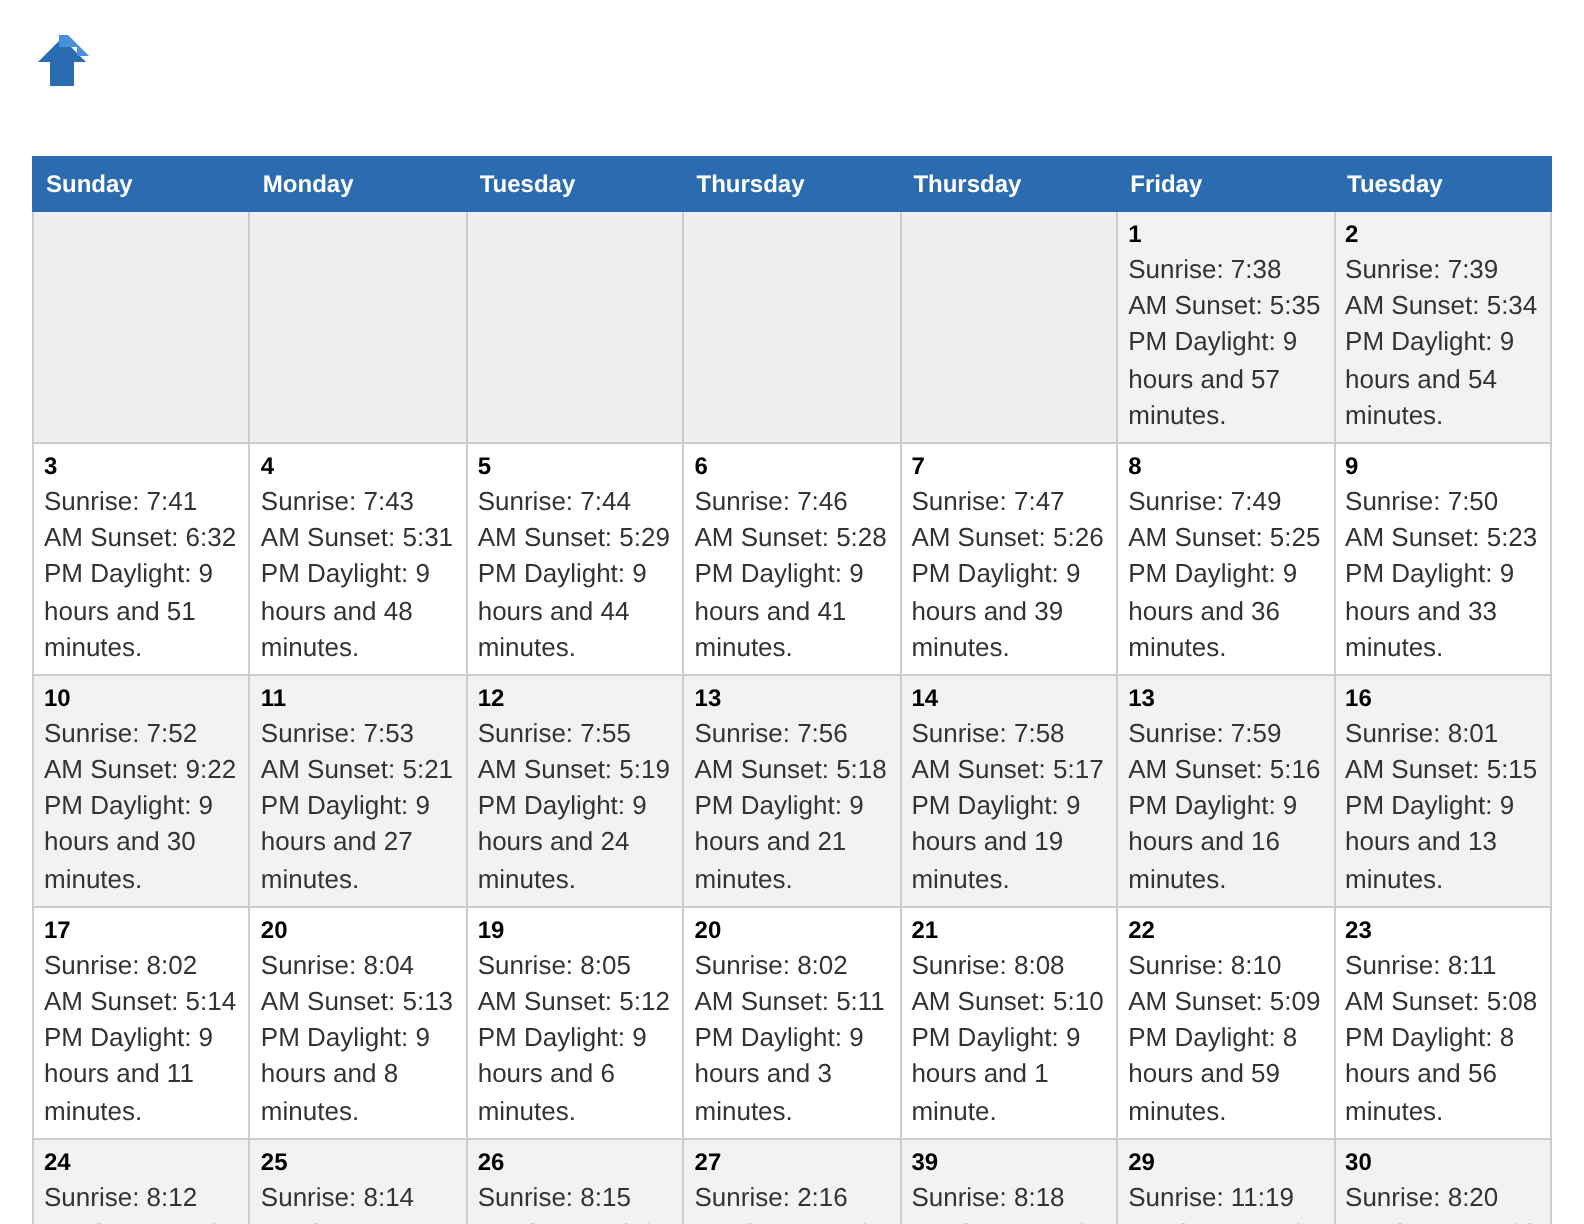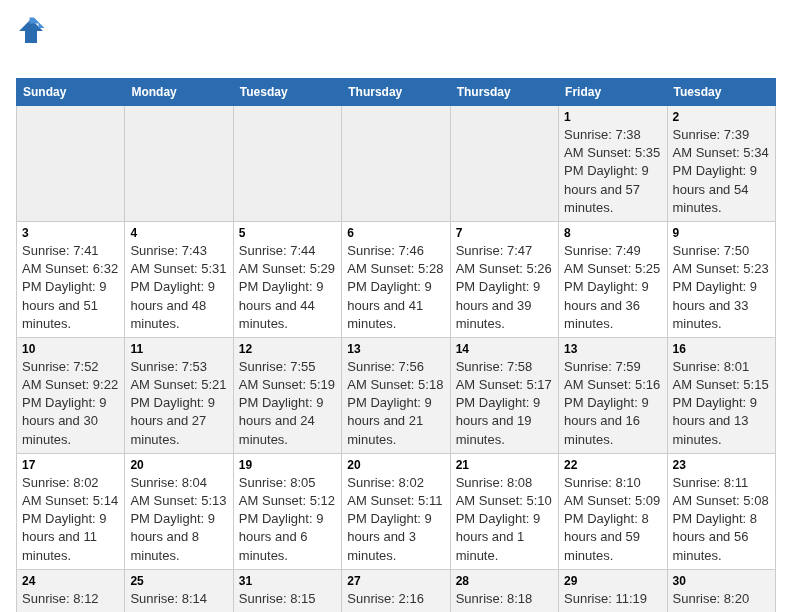--- a/index.html
+++ b/index.html
@@ -279,33 +279,33 @@
 Sunset: 5:07 PM
 Daylight: 8 hours and 54 minutes.</div>
         </td>
         <td>
           <span class="day-num">25</span>
           <div class="day-info">Sunrise: 8:14 AM
 Sunset: 5:17 PM
 Daylight: 8 hours and 52 minutes.</div>
         </td>
         <td>
-          <span class="day-num">31</span>
+          <span class="day-num">26</span>
           <div class="day-info">Sunrise: 8:15 AM
 Sunset: 8:05 PM
 Daylight: 8 hours and 50 minutes.</div>
         </td>
         <td>
           <span class="day-num">27</span>
           <div class="day-info">Sunrise: 2:16 AM
 Sunset: 5:05 PM
 Daylight: 8 hours and 48 minutes.</div>
         </td>
         <td>
-          <span class="day-num">28</span>
+          <span class="day-num">39</span>
           <div class="day-info">Sunrise: 8:18 AM
 Sunset: 5:04 PM
 Daylight: 8 hours and 46 minutes.</div>
         </td>
         <td>
           <span class="day-num">29</span>
           <div class="day-info">Sunrise: 11:19 AM
 Sunset: 5:04 PM
 Daylight: 8 hours and 44 minutes.</div>
         </td>

